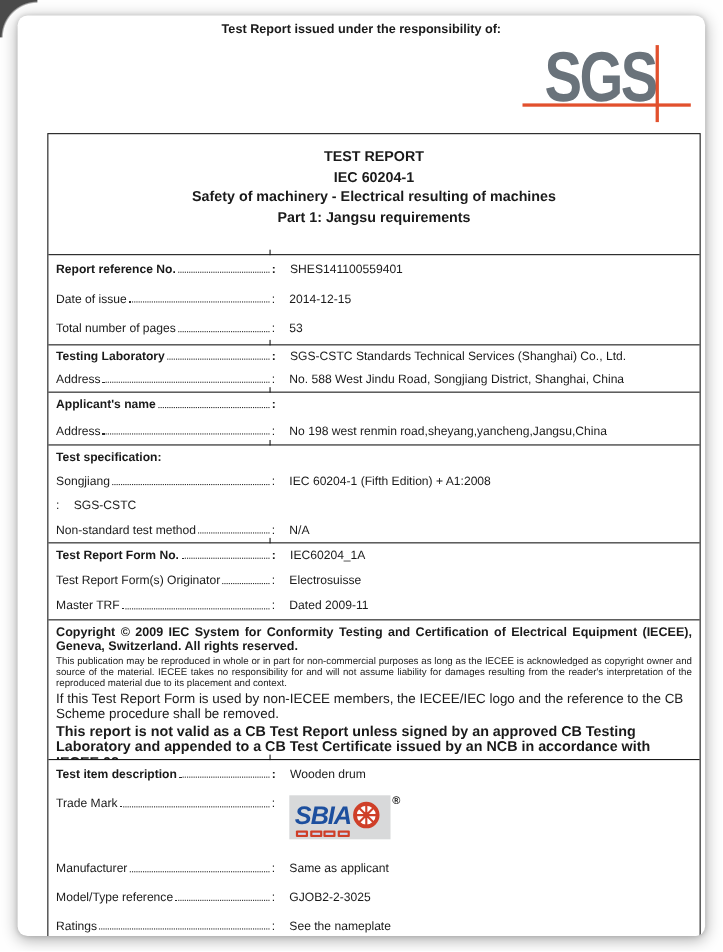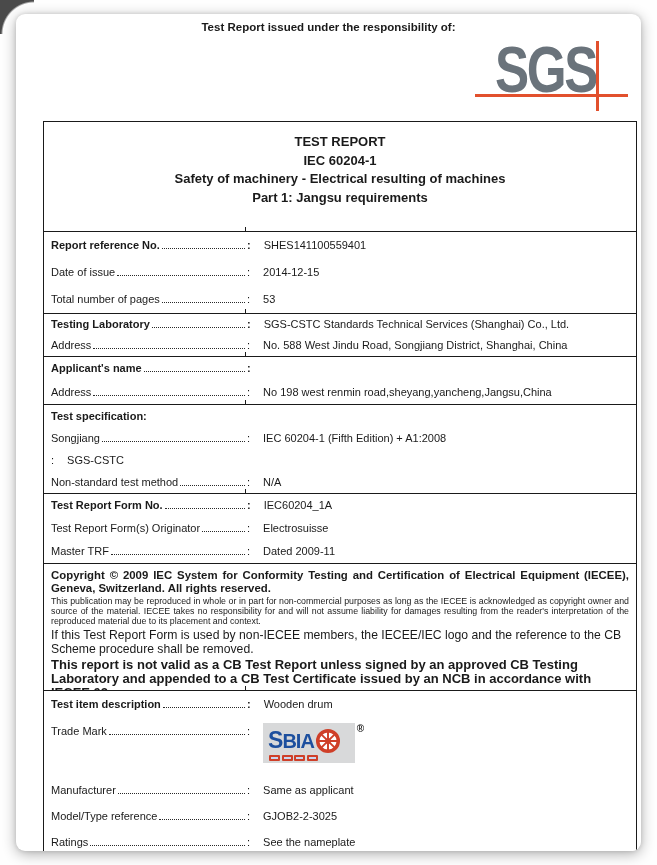--- a/index.html
+++ b/index.html
@@ -40,21 +40,21 @@
   .cp-fine{font-size:8.8px;line-height:10px;text-align:justify;}
   .cp-note{font-size:12.2px;line-height:14px;}
   .cp-notice{font-weight:bold;font-size:13px;line-height:14px;}
   
   .item-sect .row{--rh:26px;}
   .row.tall{height:58px;align-items:flex-start;line-height:24px;padding-top:2px;}
   
   .tm{display:inline-block;margin-top:4px;}
   .tm-box{position:relative;width:92px;height:40px;background:var(--trademark_bg,#d8d9da);
     display:flex;align-items:center;padding:1px 4px 6px 5px;box-sizing:border-box;}
-  .tm-text{font-weight:bold;font-size:20px;line-height:20px;
+  .tm-text{font-style:italic;font-weight:bold;font-size:23px;line-height:20px;
     color:var(--trademark_blue,#1d4f9e);letter-spacing:-1px;}
   .tm-text::first-letter{font-size:23px;}
   .tm-wheel{width:26px;height:26px;margin-left:1px;}
   .tm-reg{position:absolute;top:-6px;right:-9px;font-size:10px;font-weight:bold;color:#222;}
   .tm-strip{position:absolute;left:6px;bottom:2px;display:flex;gap:1.5px;}
   .tm-strip i{display:block;width:11px;height:6px;background:var(--trademark_red,#cf3f28);border-radius:1px;}
   .tm-strip i::after{content:"";display:block;width:7px;height:2px;margin:2px auto 0;background:#cbd6ee;}
 </style>
 </head>
 <body>

